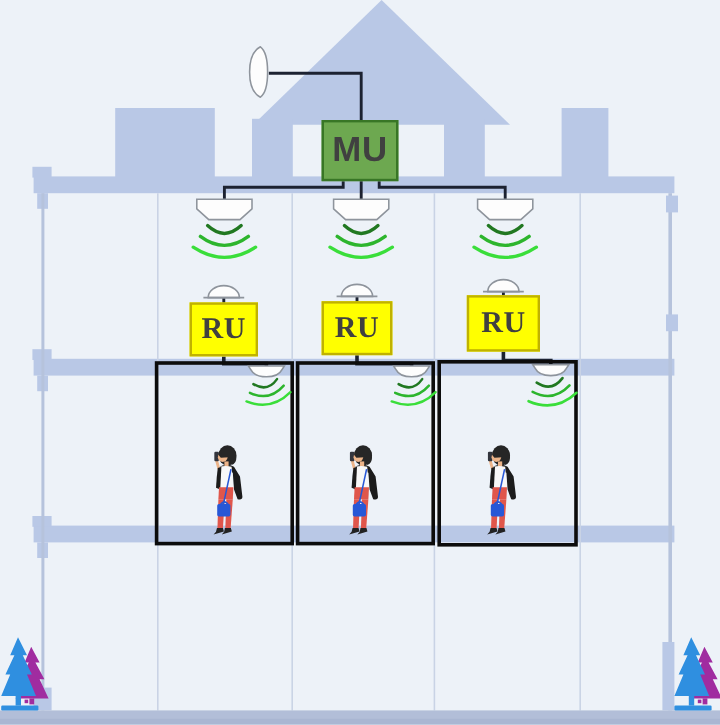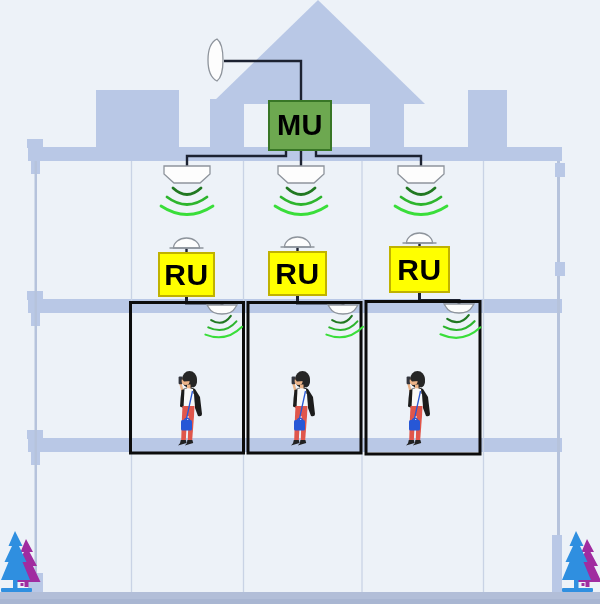--- a/index.html
+++ b/index.html
@@ -37,28 +37,28 @@
   .p-shirt{fill:var(--person-shirt,#f8f8f8);}
   .p-jacket{fill:var(--person-jacket,#1c1c1c);}
   .p-pants{fill:var(--person-pants,#e0564b);}
   .p-bag{fill:var(--person-bag,#2757d6);}
   .p-strap{stroke:var(--person-bag,#2757d6);stroke-width:1.3;fill:none;}
   .p-phone{fill:#33353d;}
   .p-shoes{fill:var(--person-shoes,#222);}
   
   .unit{
     position:absolute;display:flex;align-items:center;justify-content:center;
-    box-sizing:border-box;font-weight:bold;color:#000000;letter-spacing:.5px;z-index:5;text-align:right;
+    box-sizing:border-box;font-weight:bold;color:#404040;letter-spacing:.5px;z-index:5;text-align:right;
   }
   .mu{
     left:268px;top:100px;width:64px;height:51px;font-size:29px;
     background:var(--mu-fill,#6da850);border:2px solid var(--mu-border,#387626);
   }
   .ru{
-    background:var(--ru-fill,#ffff00);border:2px solid var(--ru-border,#c0b200);font-size:30px;
+    background:var(--ru-fill,#ffff00);border:2px solid var(--ru-border,#c0b200);font-size:25px;font-family:Liberation Serif, serif;
   }
   .ru1{left:158px;top:252px;width:57px;height:45px;}
   .ru2{left:268px;top:251px;width:59px;height:45px;}
   .ru3{left:389px;top:246px;width:61px;height:47px;}
 </style>
 </head>
 <body>
 
 <div class="scene">
 

